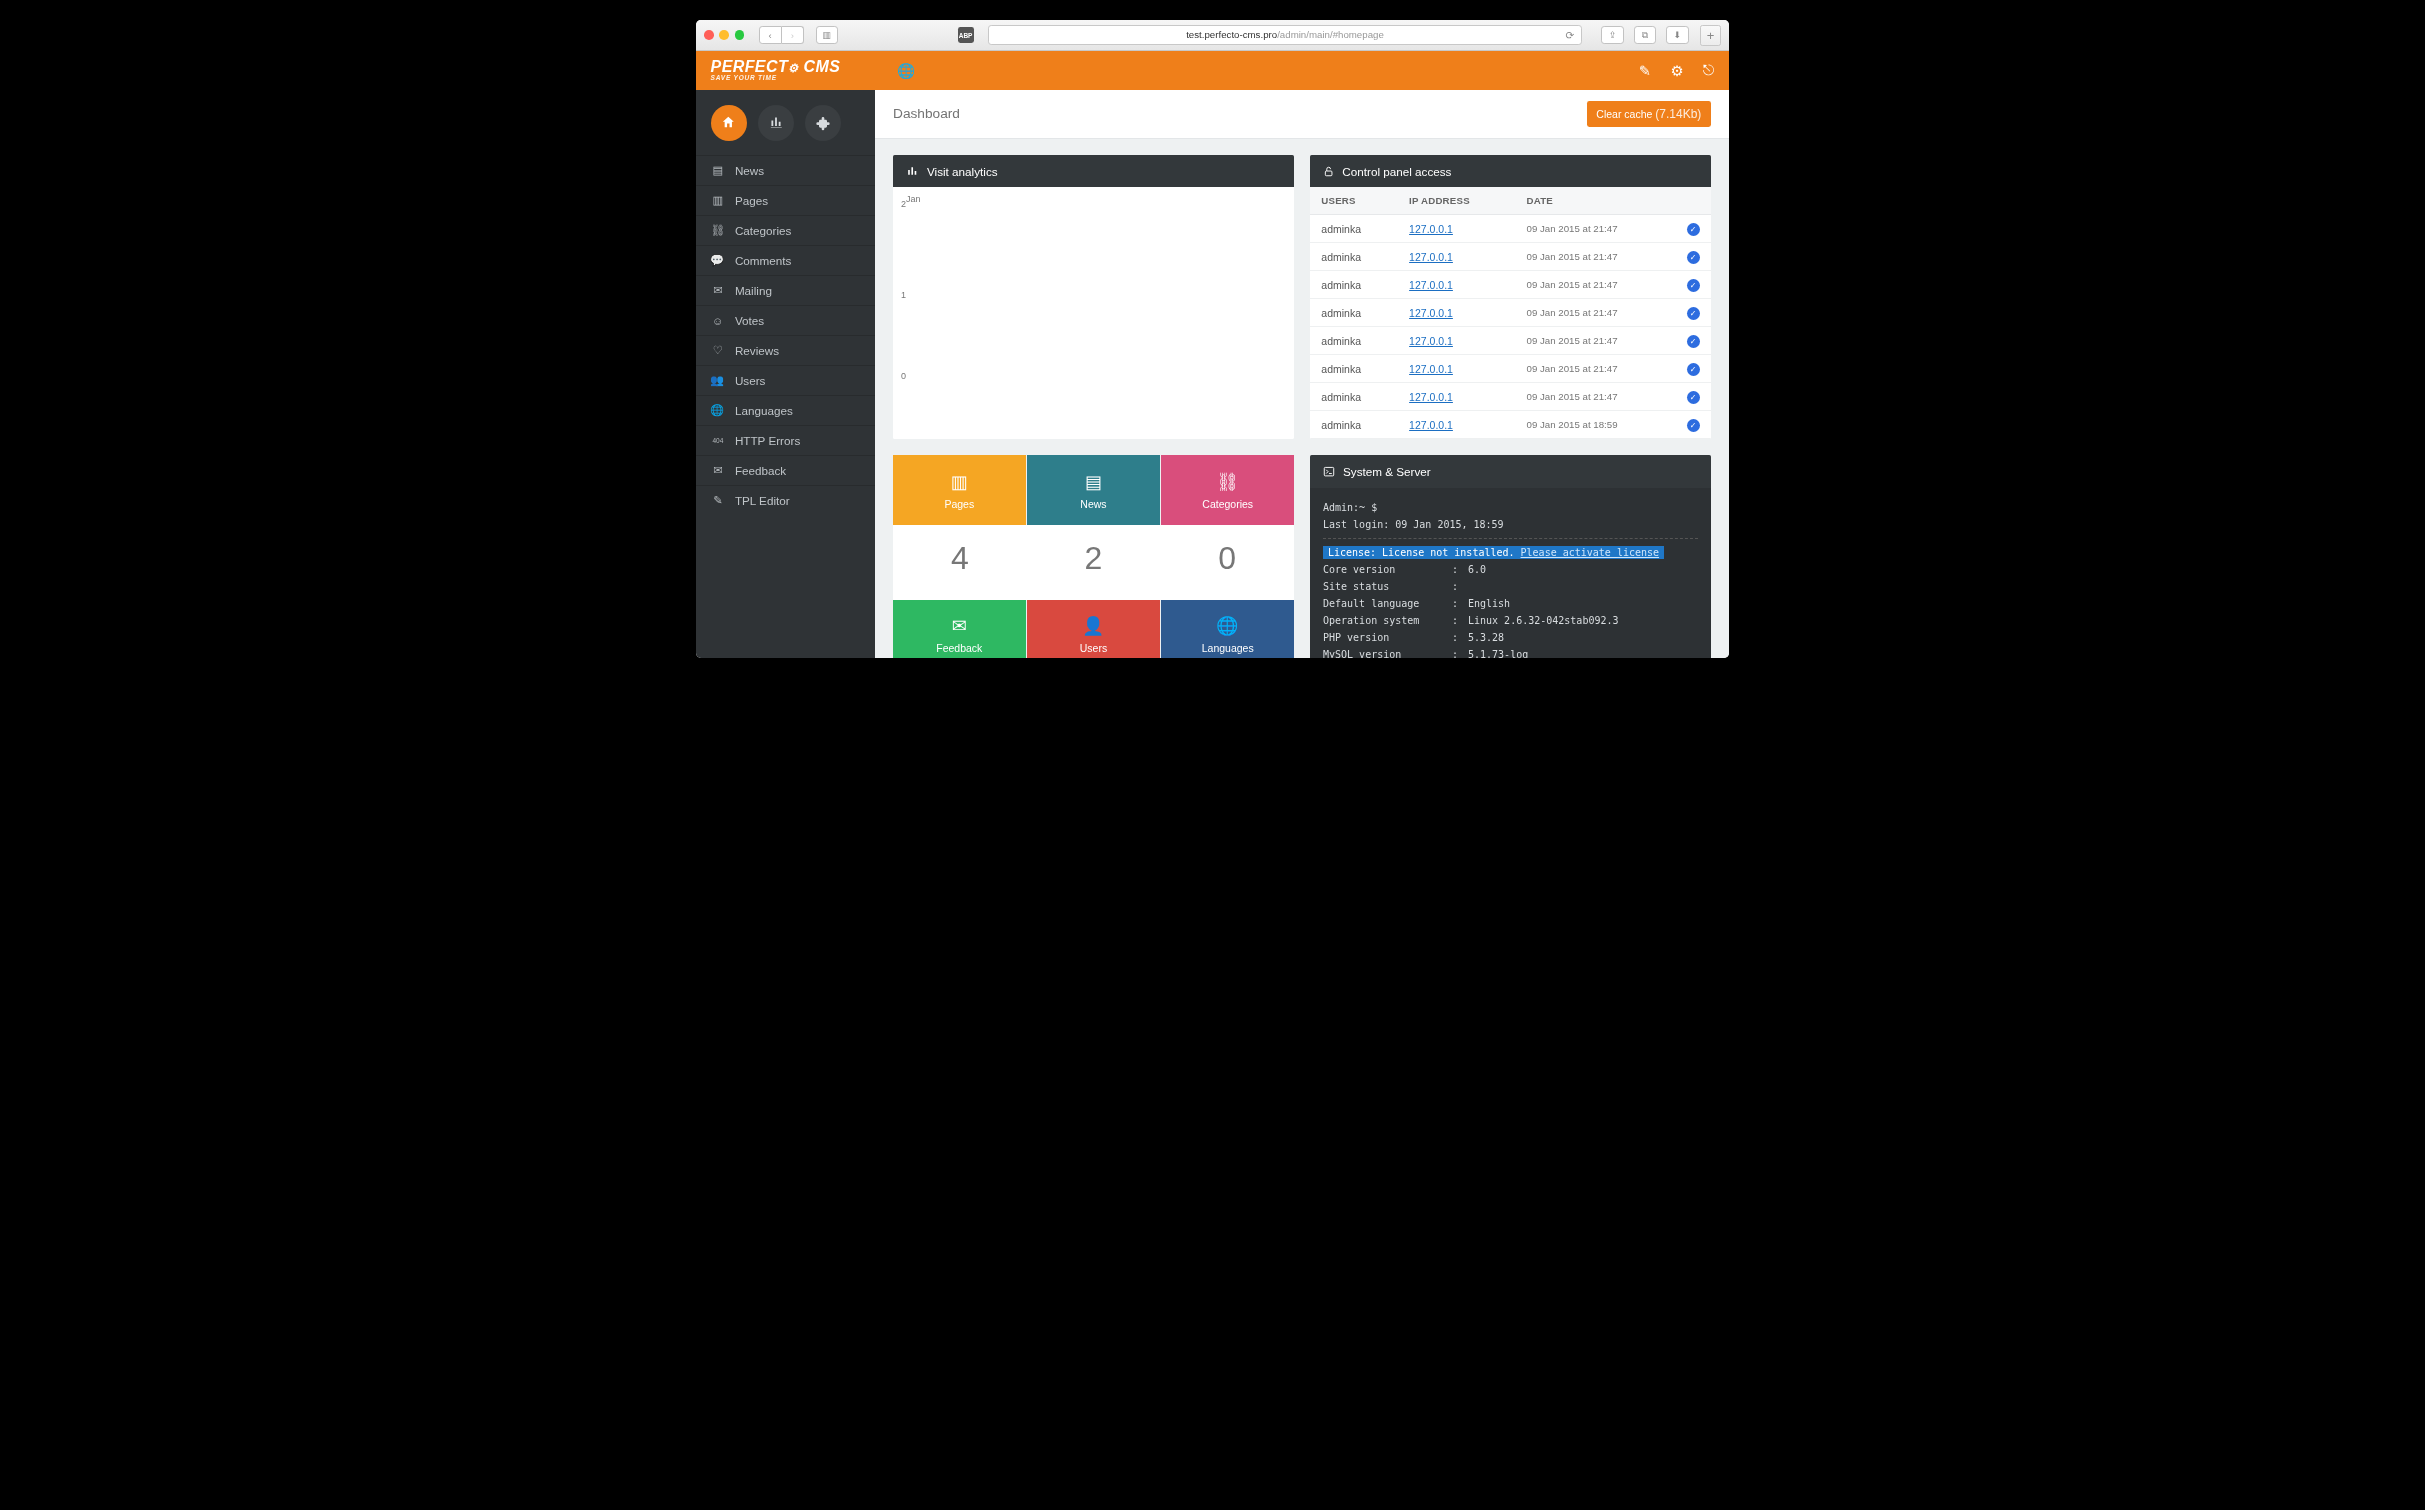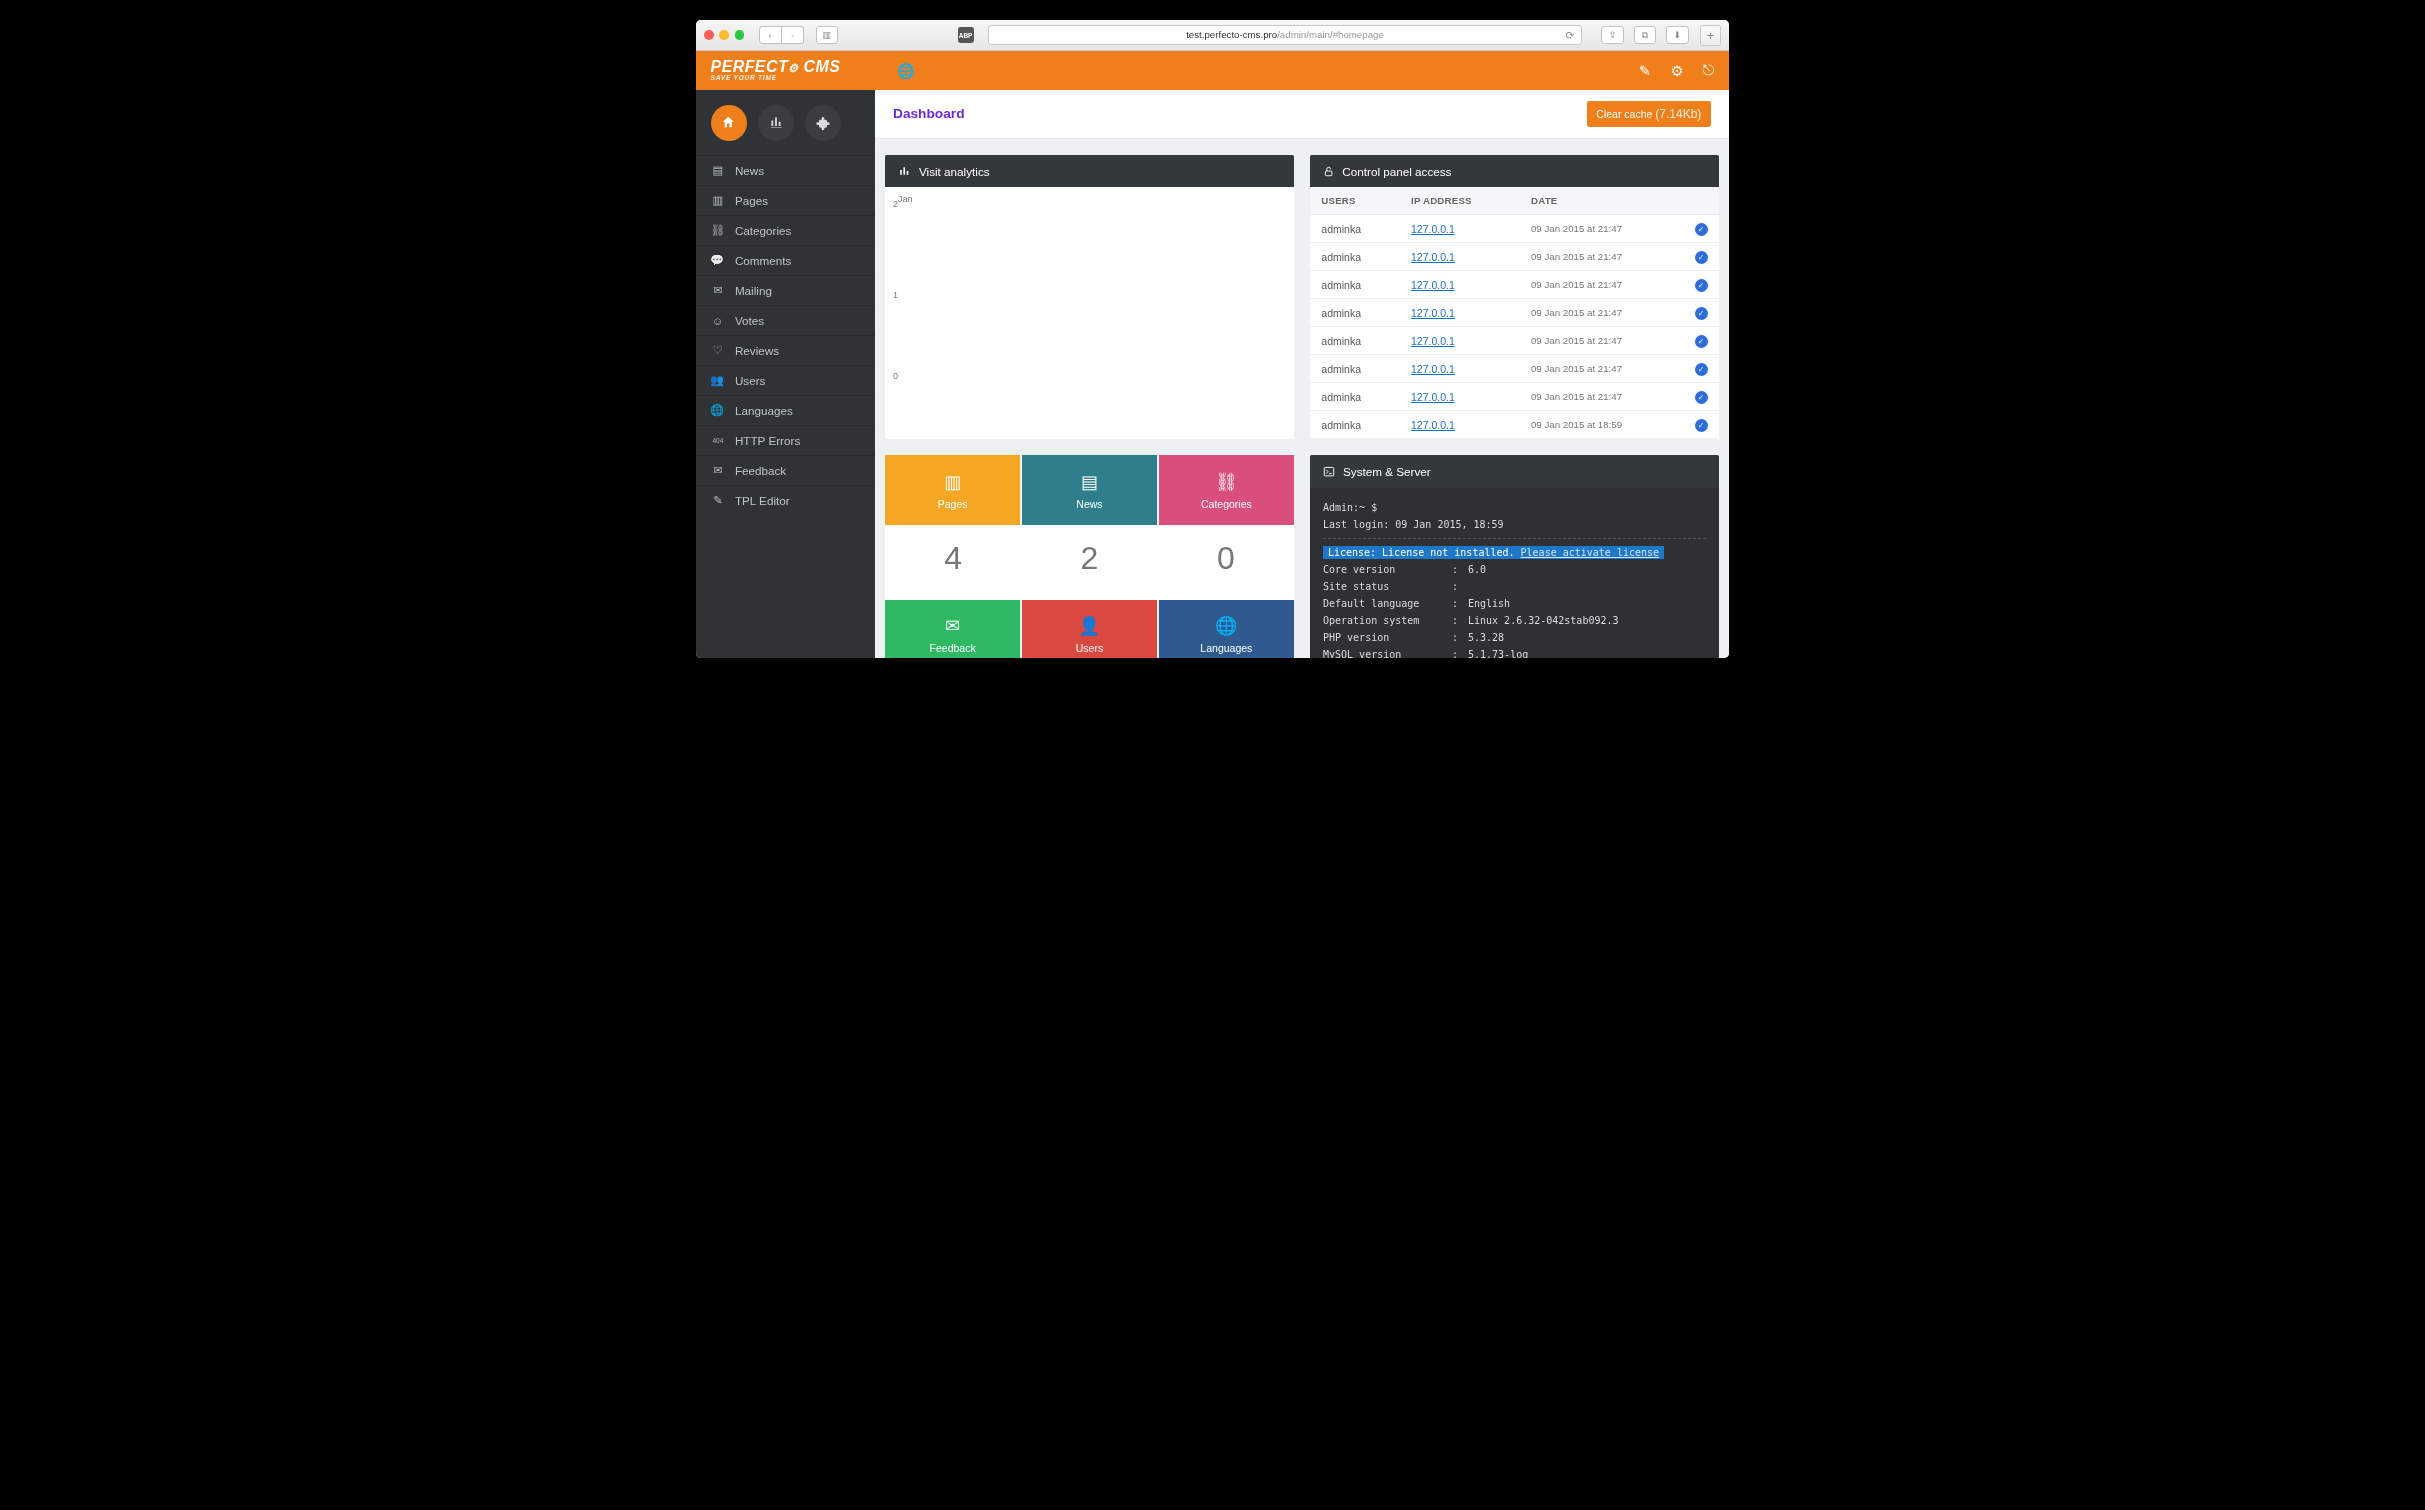--- a/index.html
+++ b/index.html
@@ -37,25 +37,25 @@
   .sidebar { width: 179px; background: #2f3336; color: #bfc4c8; display: flex; flex-direction: column; }
   .side-tabs { display: flex; gap: 11.3px; padding: 14.6px 14.6px; }
   .side-tab { width: 36px; height: 36px; border-radius: 50%; background: #3a3e41; display: flex; align-items: center; justify-content: center; font-size: 14.6px; color: #d7dbde; cursor: pointer; }
   .side-tab.active { background: #ef7f1a; color: #fff; }
   .menu { list-style: none; }
   .menu li { display: flex; align-items: center; gap: 9.7px; padding: 8px 14.6px; font-size: 11.7px; cursor: pointer; border-top: 0.8px solid rgba(0,0,0,.15); }
   .menu .mi { width: 14.6px; text-align: center; font-size: 11.3px; opacity: .9; }
 
   .main { flex: 1; background: #eef1f2; overflow: auto; }
   .page-head { background: #fff; border-bottom: 0.8px solid #e3e6e8; padding: 11.3px 18px; display: flex; align-items: center; }
-  .page-head h1 { font-size: 13.7px; font-weight: 700; color: #6d28d9; }
+  .page-head h1 { font-size: 13.7px; font-weight: 400; color: #737373; }
   .clear-btn { margin-left: auto; background: #ef7f1a; color: #fff; border: none; padding: 5.7px 9.7px; border-radius: 2.4px; font-size: 10.5px; cursor: pointer; }
   .clear-btn small { opacity: .85; font-size: 12px; }
 
-  .content { padding: 16px 10px; display: grid; grid-template-columns: 1fr 1fr; gap: 16px; }
+  .content { padding: 16px 18px; display: grid; grid-template-columns: 1fr 1fr; gap: 16px; }
   .panel { background: #fff; border-radius: 1.6px; overflow: hidden; }
   .panel-head { background: #33383b; color: #fff; padding: 9.7px 13px; font-size: 11.7px; display: flex; align-items: center; gap: 8px; }
   .panel-head .pi { font-size: 12px; }
 
   .chart { height: 202px; position: relative; padding: 13px 8px 8px 22.6px; }
   .chart .ylab { position: absolute; left: 8px; font-size: 9px; color: #777; }
   .chart .xlab { position: absolute; top: 6.5px; left: 13px; font-size: 9px; color: #777; }
 
   .table { width: 100%; border-collapse: collapse; font-size: 10.5px; }
   .table th { text-align: left; padding: 8px 11.3px; background: #f6f7f8; font-size: 9.7px; color: #666; letter-spacing: 0.2px; border-bottom: 0.8px solid #e6e8ea; }

